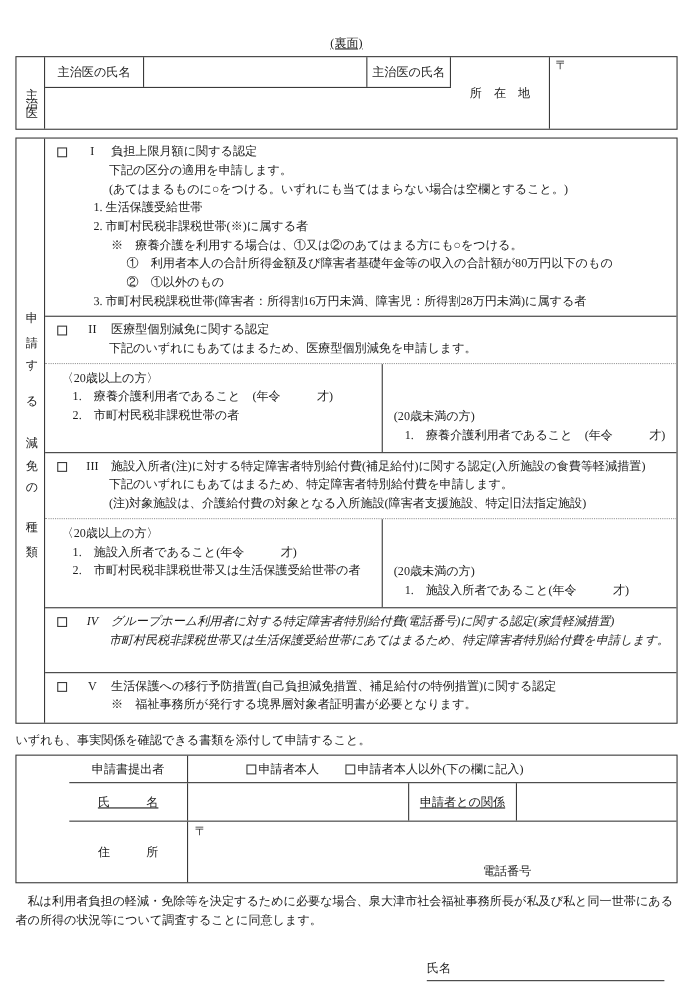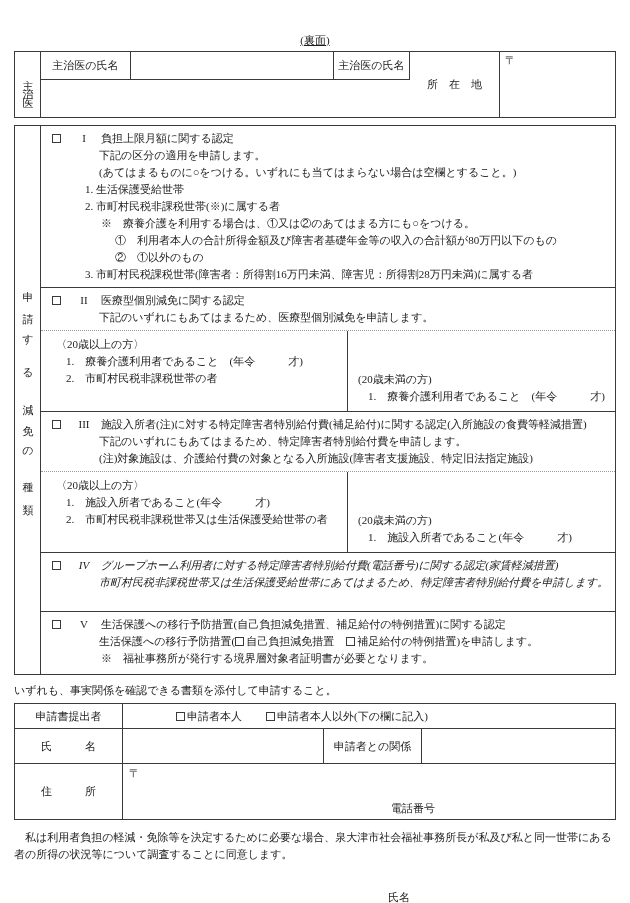--- a/index.html
+++ b/index.html
@@ -63,24 +63,24 @@
 
   .sec4-pad { padding-bottom:20px;font-style:italic; }
   .sec5-pad { padding-bottom:7px; }
   .cbx-inline { display:inline-block; width:9px; height:9px; border:1px solid var(--bc); vertical-align:-1px; margin-right:2px; background:#fff; }
   .isp { display:inline-block; width:12px; }
 
   
   .attach-note { margin:7px 0 5px; line-height:16px; }
 
   
-  .app-table { border:1px solid var(--bc); display:flex; flex-direction:column; }
+  .app-table { border:1px solid var(--bc); display:flex; flex-direction:column;padding-left:48px; }
   .app-row { display:flex; border-bottom:1px solid var(--bc); }
   .app-row:last-child { border-bottom:none; }
-  .h25 { height:25px; } .h35 { height:35px; } .h55 { height:55px; }
+  .h25 { height:25px; } .h35 { height:35px;text-decoration:underline; } .h55 { height:55px; }
   .w108 { width:108px; } .w201 { width:201px; } .w98 { width:98px; }
   .r1-val { flex:1; display:flex; align-items:center; padding-left:12px; }
   .cb-opt { display:flex; align-items:center;margin-left:41px; }
   .cb-opt + .cb-opt { margin-left:24px; }
   .addr2 { flex:1; position:relative; padding:3px 0 0 6px; }
   .phone2 { position:absolute; bottom:3px; left:268px; }
 
   
   .consent { margin-top:9px; line-height:17px; }
   .sig { margin:27px 12px 0 374px; border-bottom:1px solid var(--bc); padding-bottom:3px; }
@@ -193,23 +193,20 @@
           <div class="l-desc ln">市町村民税非課税世帯又は生活保護受給世帯にあてはまるため、特定障害者特別給付費を申請します。</div>
         </div>
       </div>
 
       <div class="sec">
         <div class="sec-top sec5-pad">
           <div class="sec-head ln">
             <span class="cbx"></span>
             <span class="roman">V</span>
             <span class="sec-title">生活保護への移行予防措置(自己負担減免措置、補足給付の特例措置)に関する認定</span>
-          </div>
-          <div class="l-desc ln">
-            <span>生活保護への移行予防措置(</span><span class="cbx-inline"></span><span>自己負担減免措置</span><span class="isp"></span><span class="cbx-inline"></span><span>補足給付の特例措置</span><span>)を申請します。</span>
           </div>
           <div class="l-note ln">※　福祉事務所が発行する境界層対象者証明書が必要となります。</div>
         </div>
       </div>
 
     </div>
   </div>
 
   <div class="attach-note">いずれも、事実関係を確認できる書類を添付して申請すること。</div>
 

